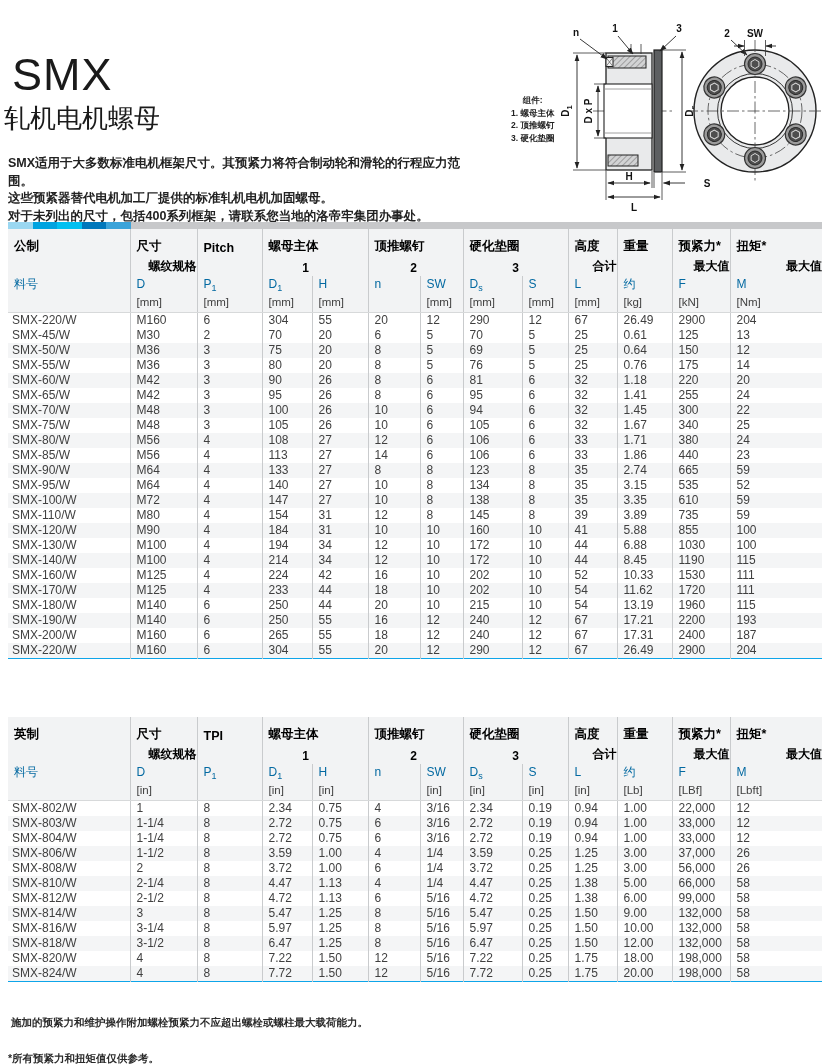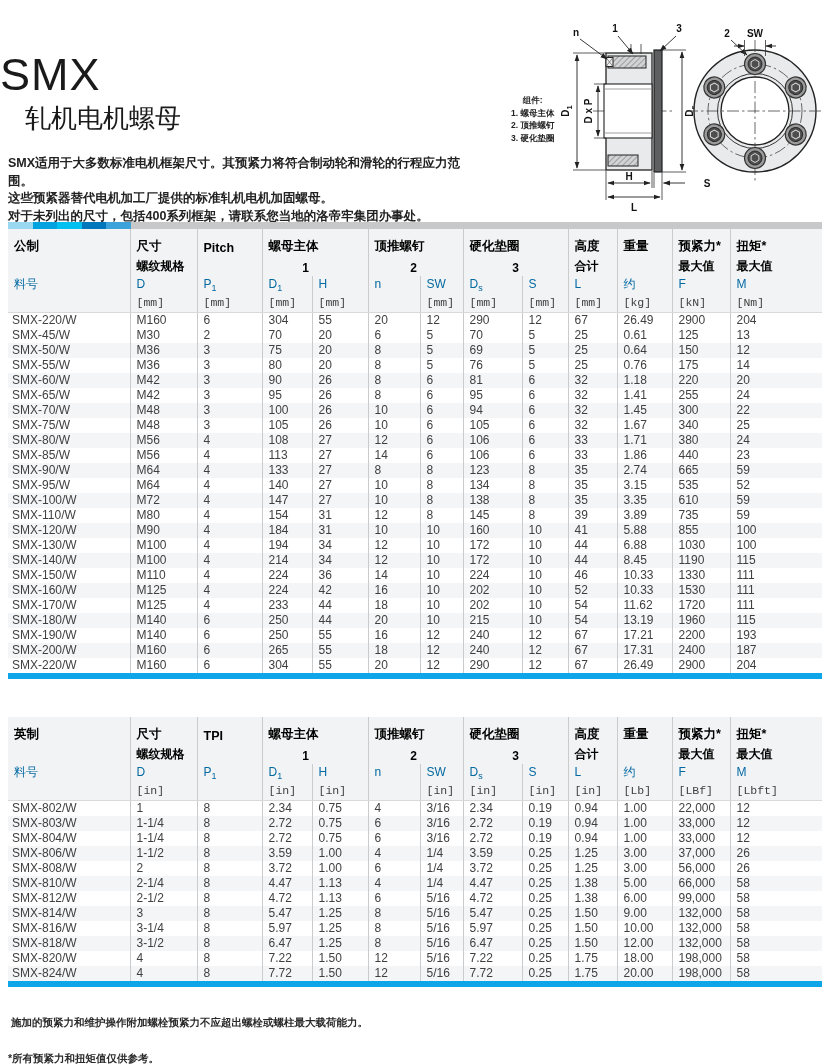--- a/index.html
+++ b/index.html
@@ -1,47 +1,47 @@
 <!DOCTYPE html>
 <html><head>
 <meta charset="utf-8">
 <style>
   html,body{margin:0;padding:0;background:#fff;}
   body{font-family:"Liberation Sans","DejaVu Sans",sans-serif;color:#1f1f1f;}
   .page{position:relative;width:830px;height:1064px;background:#fff;overflow:hidden;}
 
   
-  .title{position:absolute;top:52px;left:0;font-size:45px;font-weight:300;letter-spacing:1px;color:#1a1a1a;line-height:1;}
-  .subtitle{position:absolute;top:103px;left:25px;font-size:26px;font-weight:400;color:#1a1a1a;line-height:1.2;}
+  .title{position:absolute;top:52px;left:12px;font-size:45px;font-weight:300;letter-spacing:1px;color:#1a1a1a;line-height:1;}
+  .subtitle{position:absolute;top:103px;left:4px;font-size:26px;font-weight:400;color:#1a1a1a;line-height:1.2;}
   .desc{position:absolute;top:155px;left:8px;width:460px;font-size:12.5px;font-weight:600;line-height:17.5px;color:#222;}
 
   
   .drawing{position:absolute;left:455px;top:10px;width:372px;height:208px;}
   .legend{position:absolute;left:56px;top:84px;font-size:8.5px;font-weight:600;line-height:12.5px;color:#222;text-align:center;}
   .draw-svg text.dlab{font-family:"Liberation Sans","DejaVu Sans",sans-serif;font-size:10px;font-weight:700;fill:#111;}
   .draw-svg .ext{stroke:#333;stroke-width:.8;}
   .draw-svg .dim{stroke:#222;stroke-width:.9;}
   .draw-svg .cline{stroke:#444;stroke-width:.8;stroke-dasharray:12 3 2.5 3;fill:none;}
 
   
   .tblock{position:absolute;left:8px;width:814px;}
   .tblock.metric{top:222px;}
   .tblock.imperial{top:717px;}
   .brand-stripe{height:7px;background:#c7c8ca;display:flex;}
   .brand-stripe .seg{width:24.6px;height:100%;}
-  table.dtable{border-collapse:collapse;table-layout:fixed;width:814px;border-bottom:6px solid #0ea5e9;}
+  table.dtable{border-collapse:collapse;table-layout:fixed;width:814px;border-bottom:1px solid #0ea5e9;}
   .dtable thead{background:#f2f3f4;}
   .dtable th{font-weight:700;text-align:left;padding:0 0 0 6px;font-size:12px;color:#000;}
   .dtable .hr1 th{height:26px;vertical-align:bottom;padding-bottom:3px;font-size:12.5px;}
-  .dtable .hr2 th{height:17px;vertical-align:bottom;padding-bottom:1px;}
+  .dtable .hr2 th{height:17px;vertical-align:bottom;padding-bottom:1px;text-align:right;}
   .dtable .hr3 th{height:35px;vertical-align:top;padding-top:1px;}
   .dtable thead tr.hr3 th{border-bottom:1px solid #d7d9da;}
   .cl{font-size:12px;font-weight:400;line-height:15px;color:#0369a1;}
   .cl sub{font-size:9px;}
-  .cu{font-size:11.5px;font-weight:400;color:#3f3f3f;line-height:13px;min-height:13px;font-family:Liberation Mono, monospace;}
+  .cu{font-size:11.5px;font-weight:400;color:#3f3f3f;line-height:13px;min-height:13px;}
   .dtable th.num{text-align:right;padding-right:3px;padding-left:0;}
   .bl{border-left:1px solid #c9cbcd;}
   .dtable tbody td{height:15px;font-size:12px;color:#3f3f3f;padding:0 2px 0 6px;line-height:15px;white-space:nowrap;overflow:hidden;}
   .dtable tbody td.c0{padding-left:4px;}
   .dtable tbody td:not(.c0){border-left:1px solid #c9cbcd;}
   .t-metric tbody tr:nth-child(odd):not(:first-child){background:#f4f5f6;}
   .t-imperial tbody tr:nth-child(even){background:#f4f5f6;}
 
   
   .notes{position:absolute;left:8px;top:993px;font-size:10.5px;font-weight:600;line-height:11.9px;color:#2a2a2a;white-space:pre-wrap;}
@@ -513,35 +513,20 @@
             <td class="c5">12</td>
             <td class="c6">10</td>
             <td class="c7">172</td>
             <td class="c8">10</td>
             <td class="c9">44</td>
             <td class="c10">8.45</td>
             <td class="c11">1190</td>
             <td class="c12">115</td>
           </tr>
           <tr>
-            <td class="c0">SMX-150/W</td>
-            <td class="c1">M110</td>
-            <td class="c2">4</td>
-            <td class="c3">224</td>
-            <td class="c4">36</td>
-            <td class="c5">14</td>
-            <td class="c6">10</td>
-            <td class="c7">224</td>
-            <td class="c8">10</td>
-            <td class="c9">46</td>
-            <td class="c10">10.33</td>
-            <td class="c11">1330</td>
-            <td class="c12">111</td>
-          </tr>
-          <tr>
             <td class="c0">SMX-160/W</td>
             <td class="c1">M125</td>
             <td class="c2">4</td>
             <td class="c3">224</td>
             <td class="c4">42</td>
             <td class="c5">16</td>
             <td class="c6">10</td>
             <td class="c7">202</td>
             <td class="c8">10</td>
             <td class="c9">52</td>

